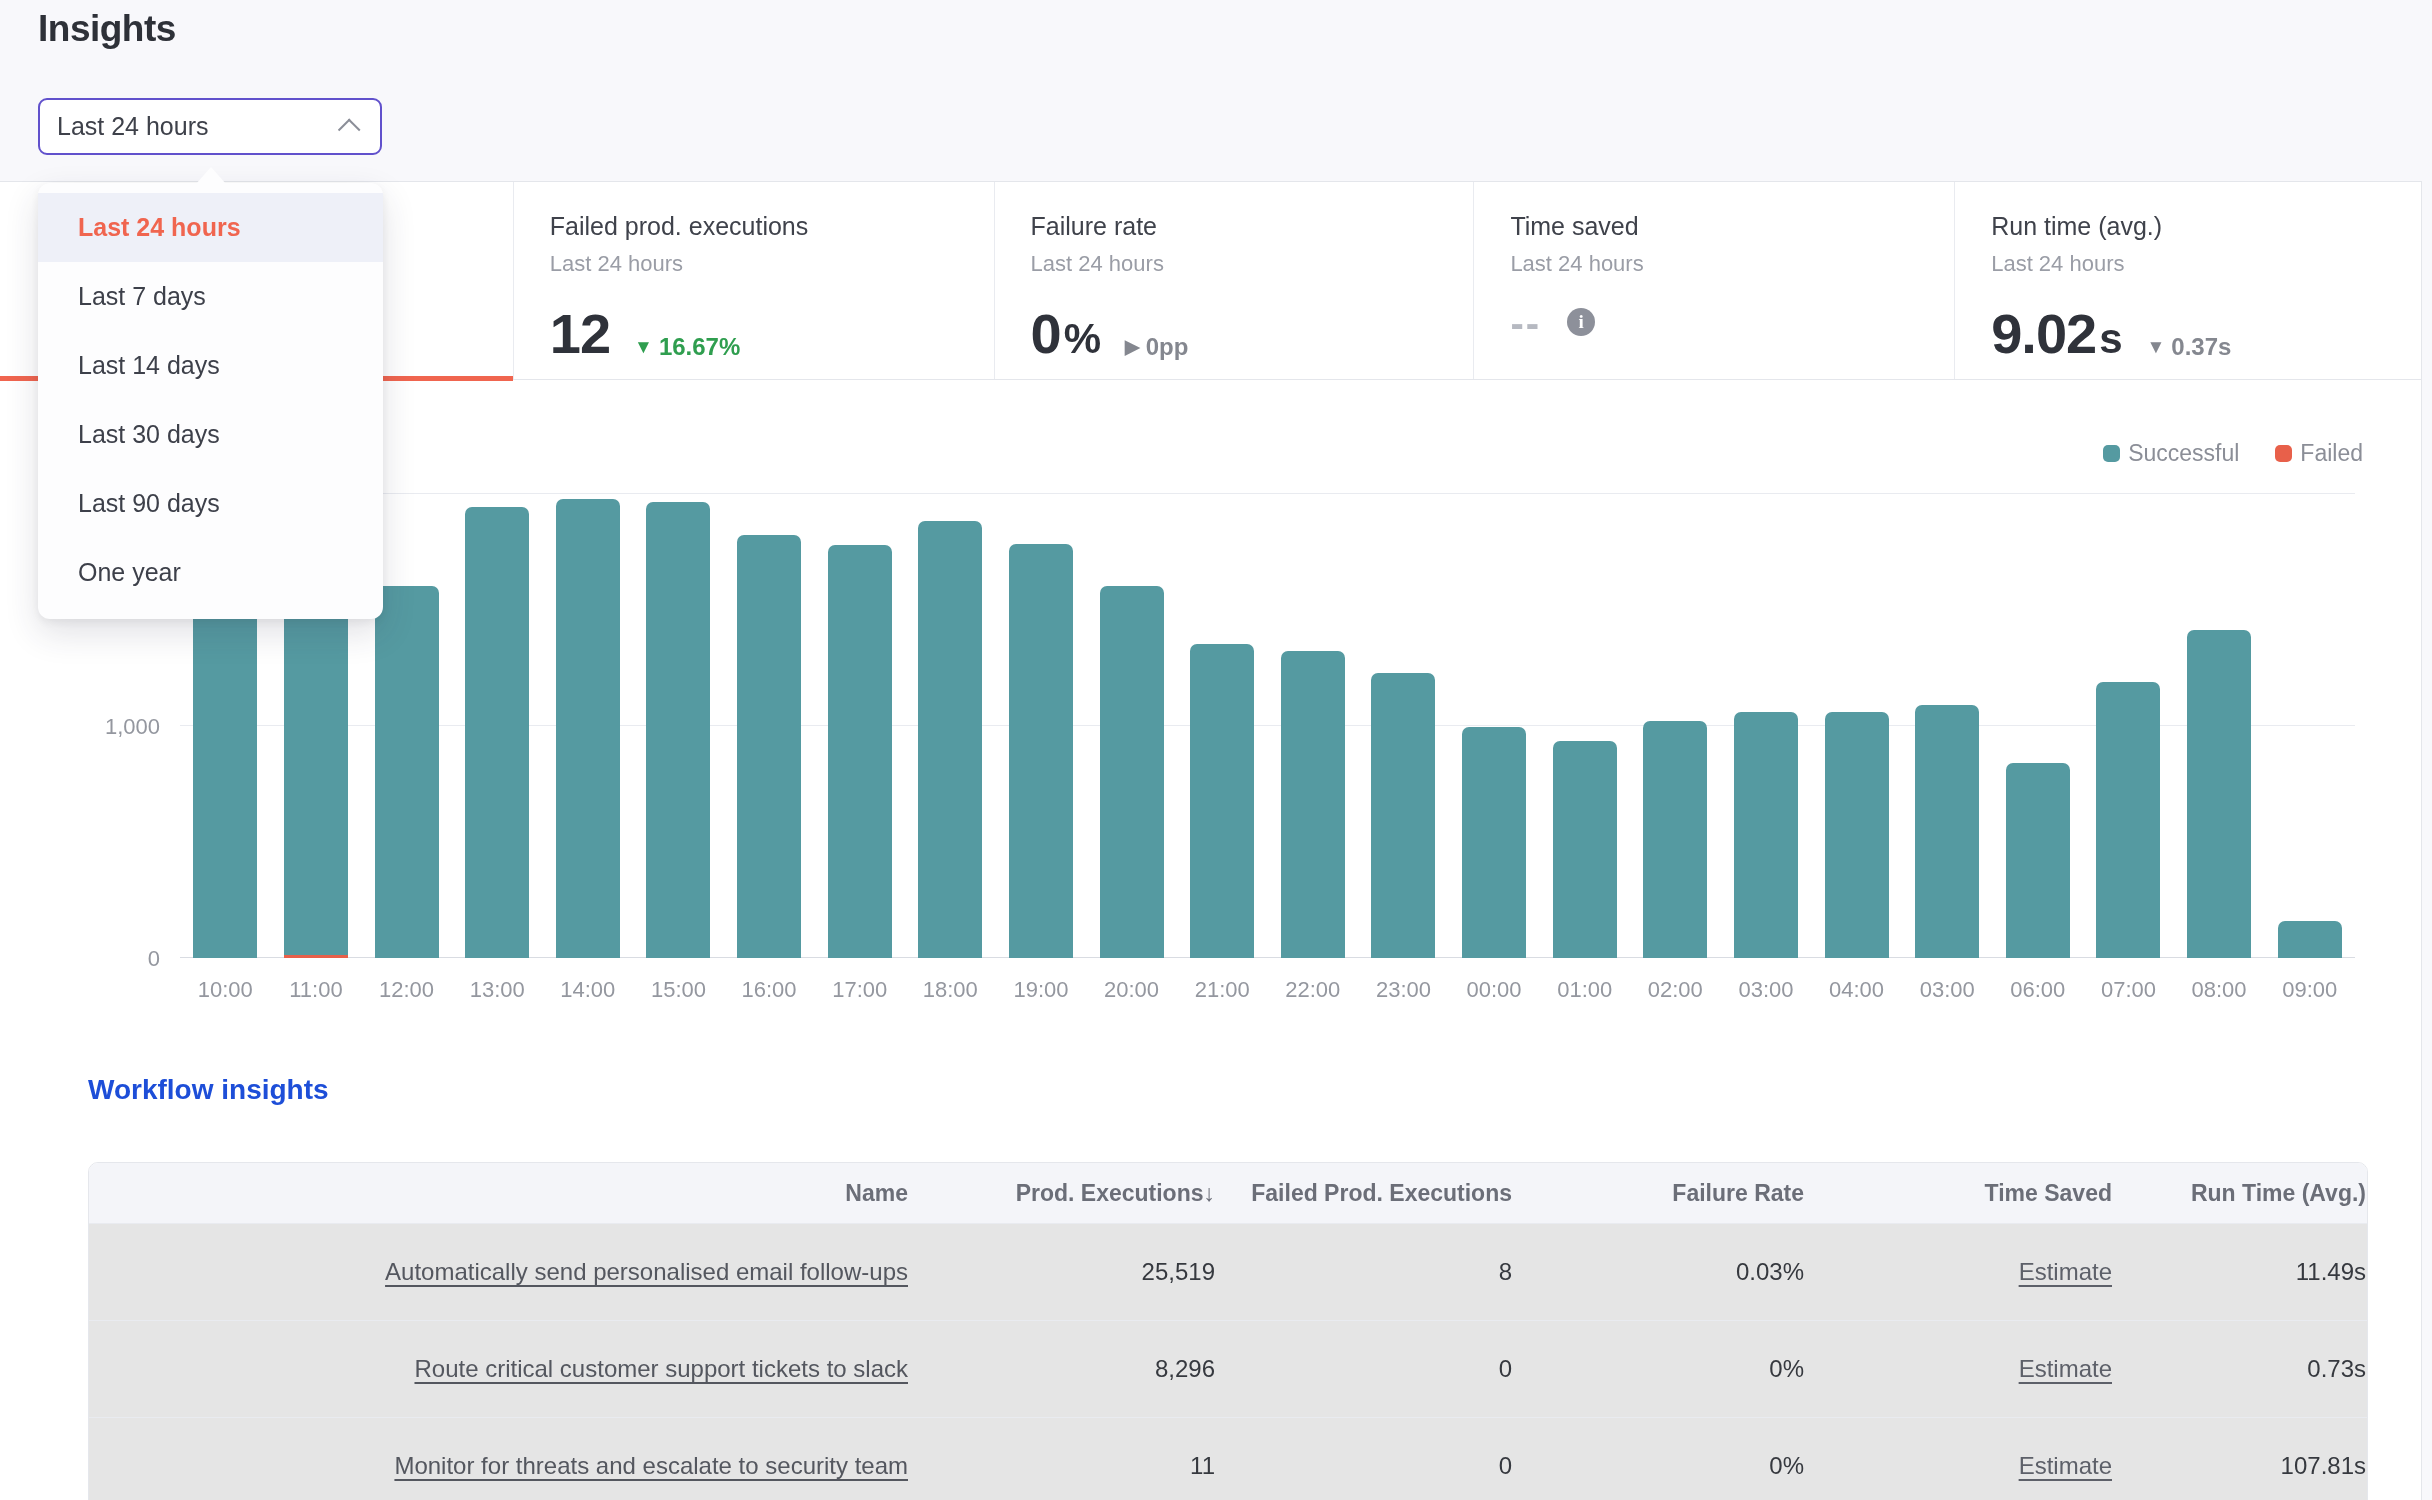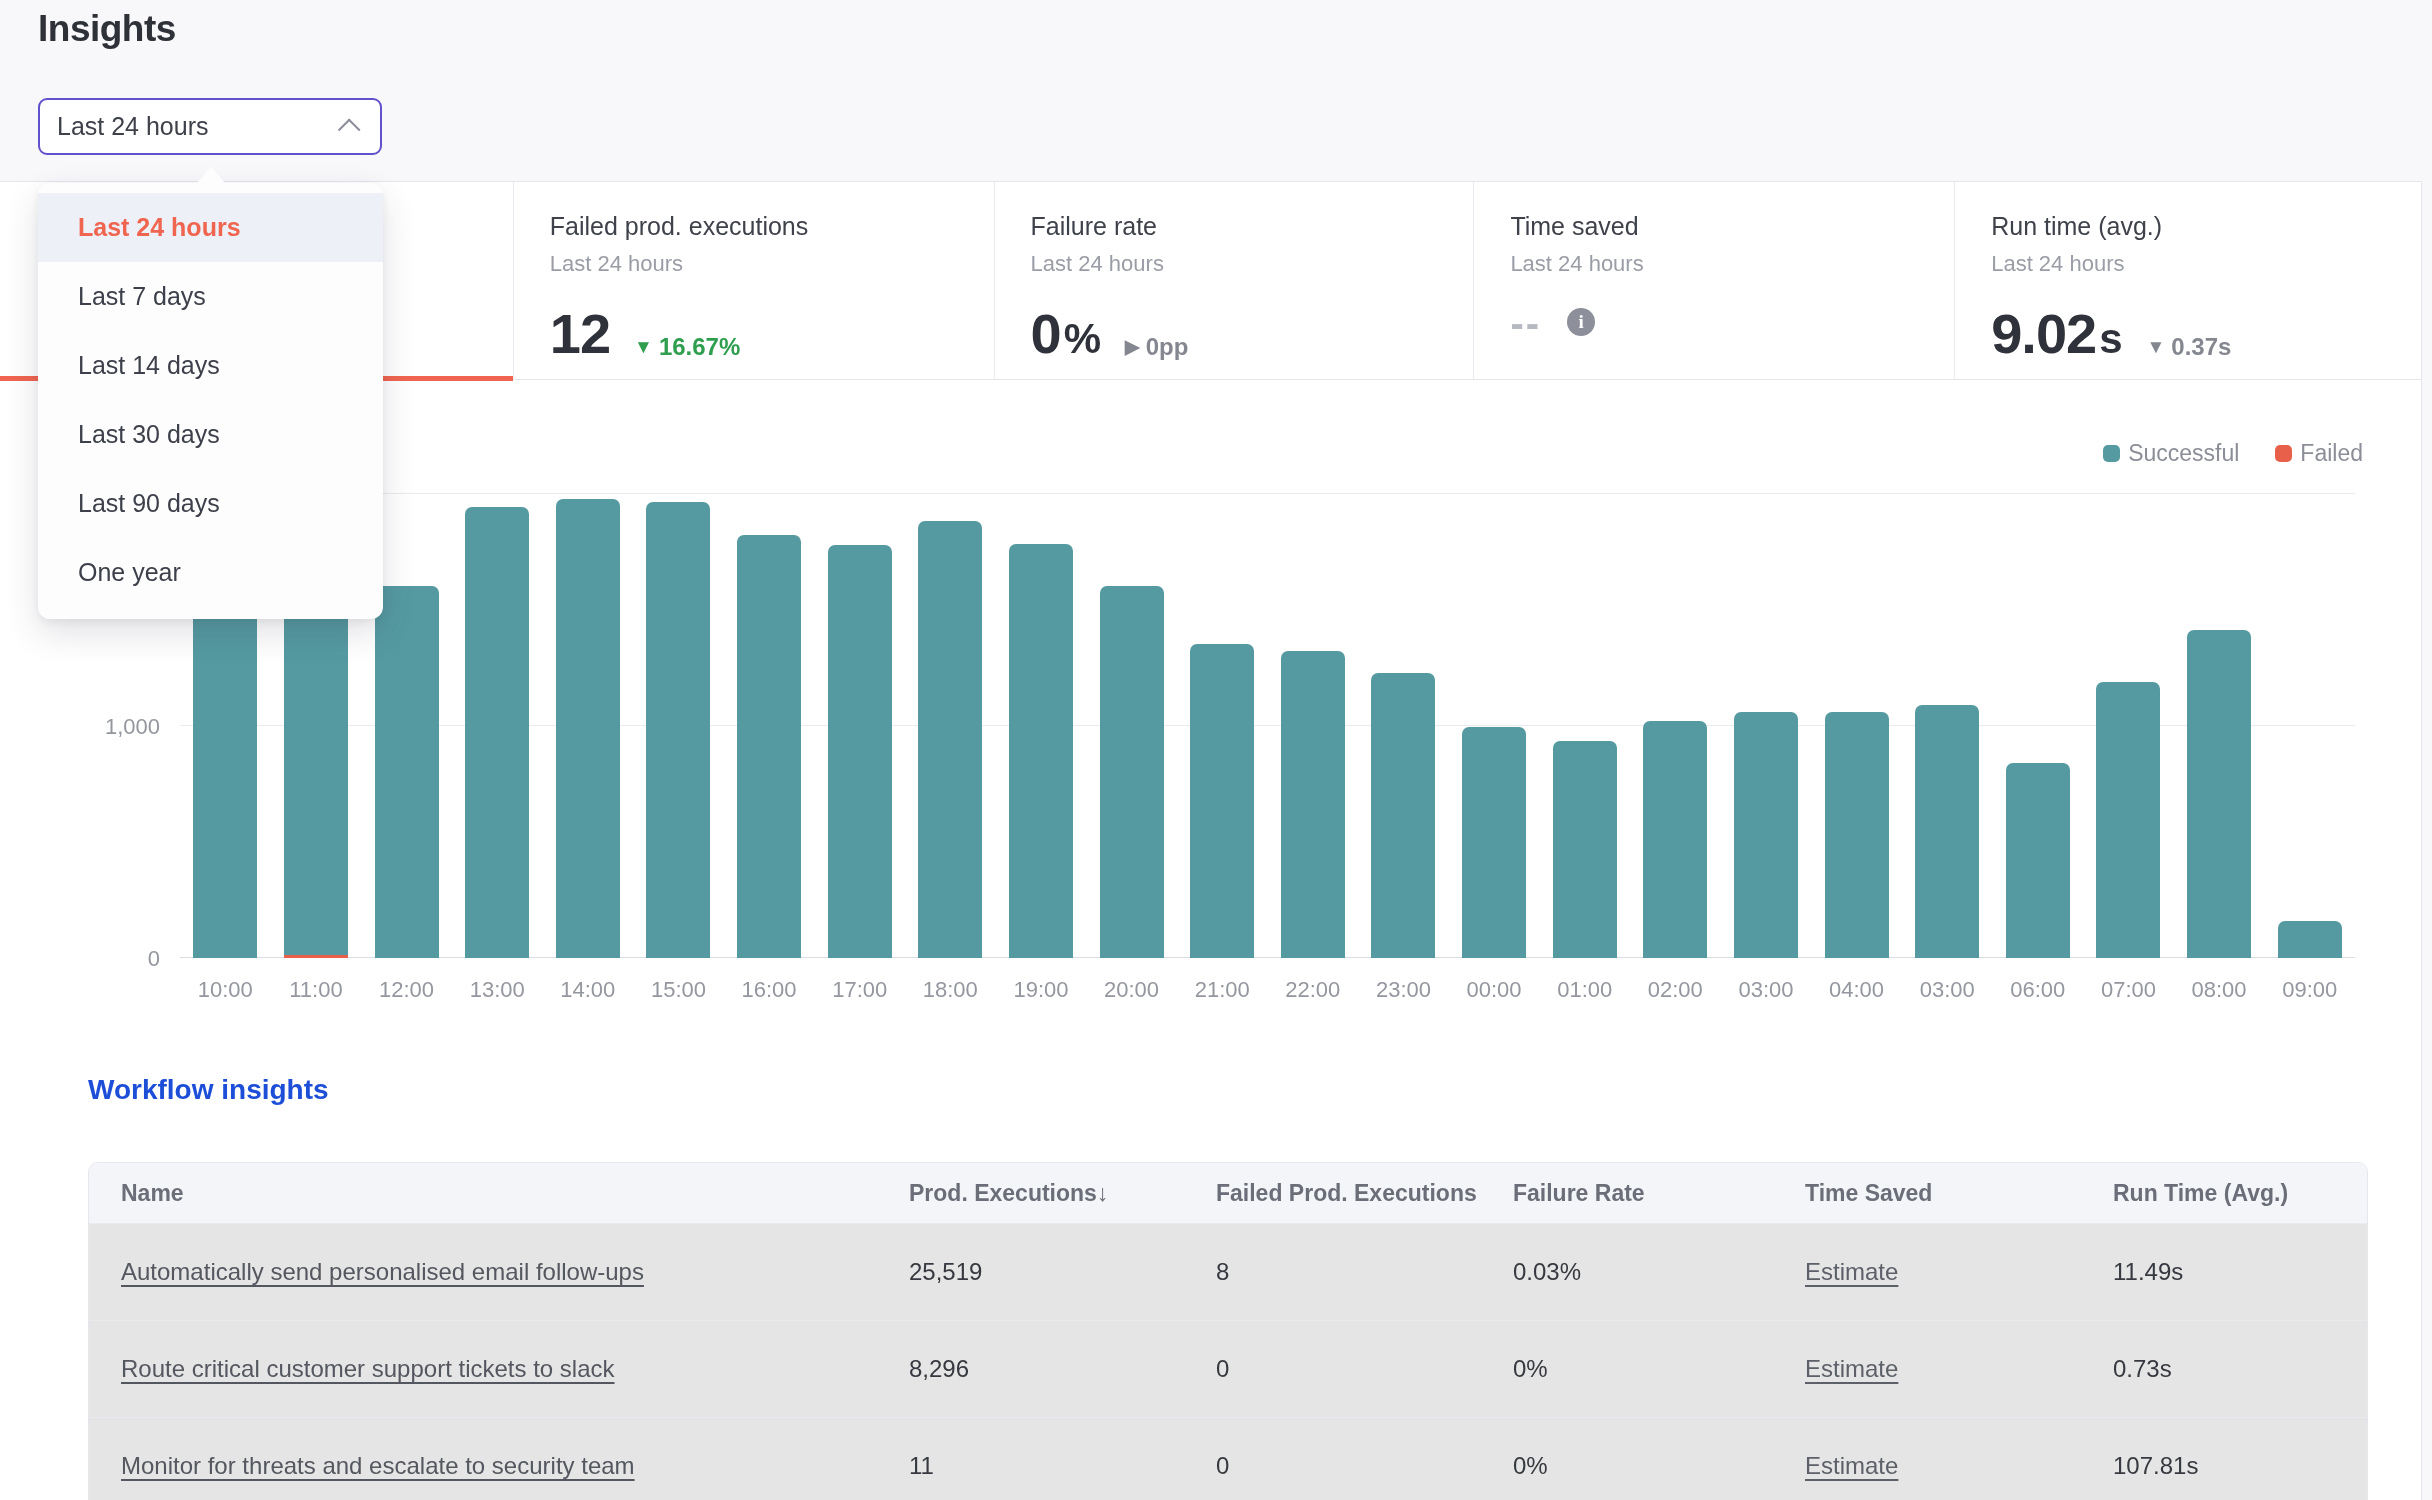--- a/index.html
+++ b/index.html
@@ -48,21 +48,21 @@
   .xlabels { position:absolute; left:180px; width:2175px; top:795px; display:flex; }
   .xlabel { flex:1; text-align:center; font-size:22px; color:#94979f; }
 
   
   .wi-heading { position:absolute; left:88px; top:892px; font-size:28px; font-weight:bold; color:#1d4ed8; }
   .wi-table { position:absolute; left:88px; top:980px; width:2280px; border:1px solid #e5e7ec; border-radius:10px; background:#fff; }
   .wi-row { display:grid; grid-template-columns:788px 307px 297px 292px 308px auto; align-items:center; padding-left:32px; }
   .wi-head { height:60px; background:#f4f5f9; border-radius:9px 9px 0 0; }
   .wi-head .wi-cell { font-size:23px; font-weight:bold; color:#6b6e78; cursor:pointer; }
   .wi-body-row { height:97px; border-top:1px solid #e9ebf0; background:#e5e5e5; }
-  .wi-cell { font-size:24px; color:#36393f; padding-right:1px; white-space:nowrap; }
+  .wi-cell { font-size:24px; color:#36393f; padding-right:1px; white-space:nowrap;text-align:right; }
   .wi-link { color:#54575f; text-decoration:underline; text-underline-offset:5px; cursor:pointer; }
   .estimate-link { color:#5d6069; text-decoration:underline; text-underline-offset:5px; cursor:pointer; }
   .sort-arrow { font-weight:bold; }
 
   
   .tr-select { position:absolute; left:38px; top:98px; width:344px; height:57px; background:#fff; border:2px solid #6151cc;
                border-radius:9px; display:flex; align-items:center; padding:0 20px 0 17px; cursor:pointer; z-index:30; }
   .tr-select-value { font-size:25px; color:#3e414a; flex:1; }
   .chevron-up { width:16px; height:16px; border-left:2px solid #8b8e98; border-top:2px solid #8b8e98;
                 transform:rotate(45deg) translateY(4px); }

